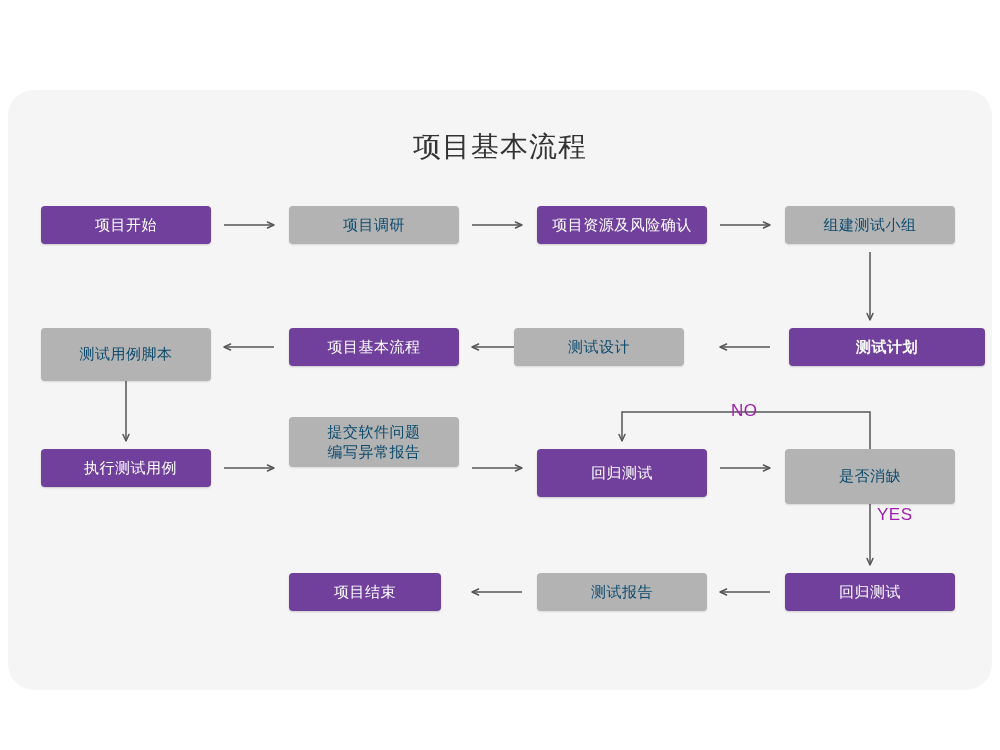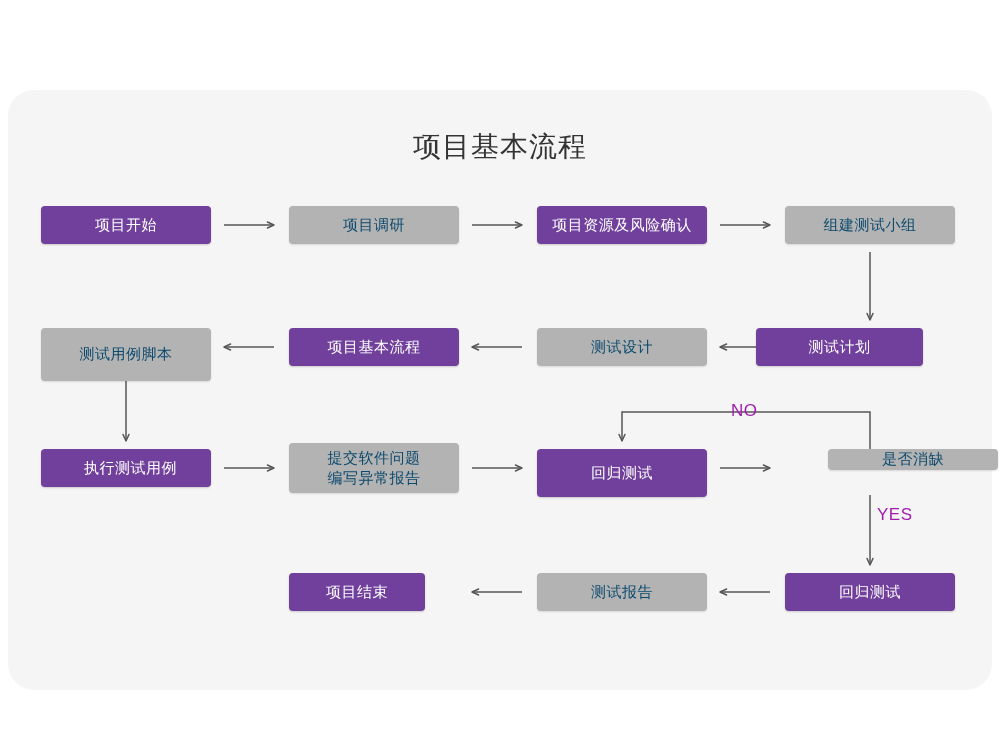--- a/index.html
+++ b/index.html
@@ -120,27 +120,27 @@
   </svg>
 
   <div class="edge-label" style="left:731px; top:401px;">NO</div>
   <div class="edge-label" style="left:877px; top:505px;">YES</div>
 
   <div id="nodes">
       <div class="node purple" style="left: 41px; top: 206px; width: 170px; height: 38px;">项目开始</div>
       <div class="node gray" style="left: 289px; top: 206px; width: 170px; height: 38px;">项目调研</div>
       <div class="node purple" style="left: 537px; top: 206px; width: 170px; height: 38px;">项目资源及风险确认</div>
       <div class="node gray" style="left: 785px; top: 206px; width: 170px; height: 38px;">组建测试小组</div>
-      <div class="node purple" style="left: 756px; top: 328px; width: 167px; height: 38px;">测试计划</div>
-      <div class="node gray" style="left: 537px; top: 328px; width: 170px; height: 38px;">测试设计</div>
+      <div class="node purple" style="left: 789px; top: 328px; width: 196px; height: 38px; font-weight: bold;">测试计划</div>
+      <div class="node gray" style="left: 514px; top: 328px; width: 170px; height: 38px;">测试设计</div>
       <div class="node purple" style="left: 289px; top: 328px; width: 170px; height: 38px;">项目基本流程</div>
       <div class="node gray" style="left: 41px; top: 328px; width: 170px; height: 53px;">测试用例脚本</div>
       <div class="node purple" style="left: 41px; top: 449px; width: 170px; height: 38px; padding-left: 9px;">执行测试用例</div>
-      <div class="node gray" style="left: 289px; top: 443px; width: 170px; height: 50px;">提交软件问题
+      <div class="node gray" style="left: 289px; top: 417px; width: 170px; height: 50px;">提交软件问题
 编写异常报告</div>
       <div class="node purple" style="left: 537px; top: 449px; width: 170px; height: 48px;">回归测试</div>
-      <div class="node gray" style="left: 828px; top: 449px; width: 170px; height: 21px;">是否消缺</div>
+      <div class="node gray" style="left: 785px; top: 449px; width: 170px; height: 55px;">是否消缺</div>
       <div class="node purple" style="left: 785px; top: 573px; width: 170px; height: 38px;">回归测试</div>
       <div class="node gray" style="left: 537px; top: 573px; width: 170px; height: 38px;">测试报告</div>
-      <div class="node purple" style="left: 289px; top: 573px; width: 136px; height: 38px;">项目结束</div>
+      <div class="node purple" style="left: 289px; top: 573px; width: 152px; height: 38px;">项目结束</div>
     </div>
 
 </div>
 
 </body></html>

